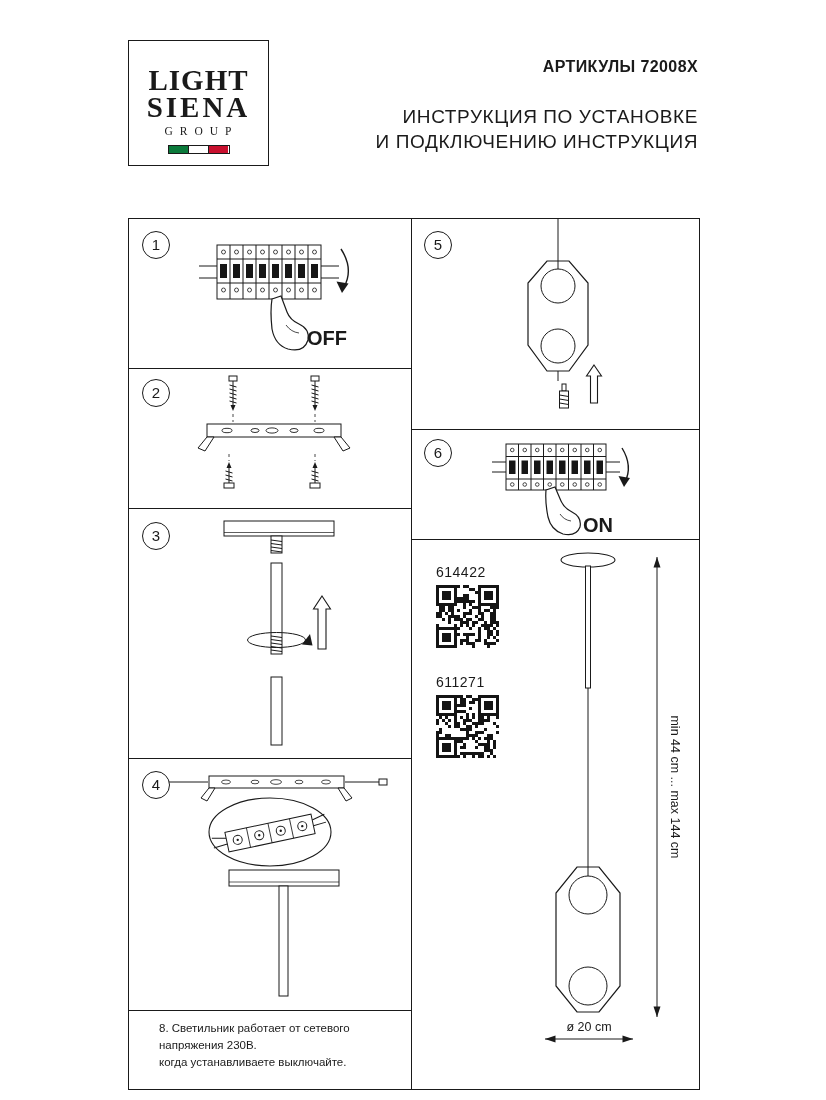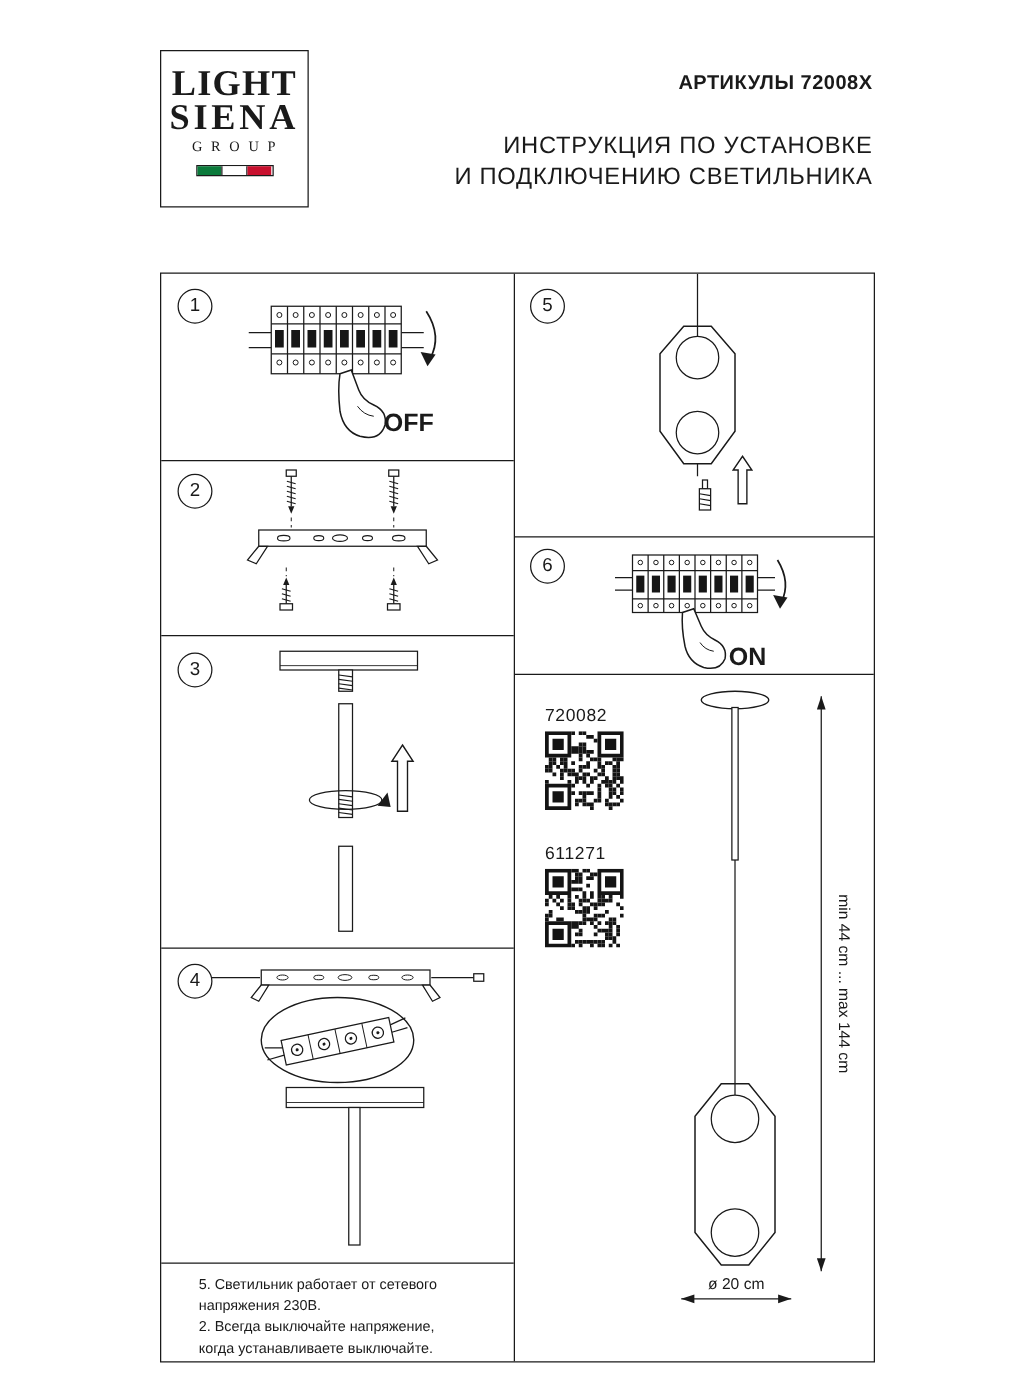--- a/index.html
+++ b/index.html
@@ -1,20 +1,20 @@
 <!DOCTYPE html>
 <html><head>
 <meta charset="utf-8">
 <style>
   html,body{margin:0;padding:0;}
   body{width:826px;height:1100px;background:#ffffff;position:relative;overflow:hidden;
        font-family:"Liberation Sans",sans-serif;color:#1a1a1a;}
   
-  .logo-box{position:absolute;left:128px;top:40px;width:119px;height:126px;
-    border:1.2px solid #1a1a1a;box-sizing:border-box;text-align:center;padding-top:13px;}
+  .logo-box{position:absolute;left:128px;top:40px;width:141px;height:126px;
+    border:1.2px solid #1a1a1a;box-sizing:border-box;text-align:center;padding-top:26px;}
   .logo-word{font-family:"Liberation Serif",serif;font-weight:bold;font-size:29px;line-height:27px;letter-spacing:1px;}
   .logo-word.star{letter-spacing:3px;}
   .logo-group{font-family:"Liberation Serif",serif;font-size:11.5px;letter-spacing:7px;margin-top:4px;padding-left:6px;}
   .logo-flag{width:62px;height:9px;border:1px solid #1a1a1a;margin:8px auto 0;display:flex;box-sizing:border-box;}
   .logo-flag span{flex:1;}
   .logo-flag span:nth-child(2){border-left:1px solid #1a1a1a;border-right:1px solid #1a1a1a;box-sizing:border-box;}
   
   .header{position:absolute;top:44px;right:128px;text-align:right;}
   .hdr-series{font-size:16px;font-weight:bold;line-height:20px;letter-spacing:.4px;}
   .hdr-articles{font-size:16px;font-weight:bold;line-height:20px;margin-top:13px;letter-spacing:.4px;}
@@ -46,21 +46,21 @@
     <span style="background-color: rgb(11, 122, 59);"></span>
     <span style="background-color: rgb(255, 255, 255);"></span>
     <span style="background-color: rgb(200, 16, 46);"></span>
   </div>
 </div>
 
 <div class="header">
   <div class="hdr-articles">АРТИКУЛЫ 72008X</div>
   <div class="hdr-title">
     <div>ИНСТРУКЦИЯ ПО УСТАНОВКЕ</div>
-    <div>И ПОДКЛЮЧЕНИЮ СВЕТИЛЬНИКА</div>
+    <div>И ПОДКЛЮЧЕНИЮ ИНСТРУКЦИЯ</div>
   </div>
 </div>
 
 <div class="grid">
 
   <div class="col-left">
 
     <div class="row" style="height:150px">
       <svg class="panel-svg" width="282" height="149" viewBox="0 0 282 149">
         <g stroke="#1a1a1a" stroke-width="1" fill="none">
@@ -255,22 +255,21 @@
         <g stroke="#1a1a1a">
           <rect x="100" y="111" width="110" height="16" fill="#fff"></rect>
           <line x1="100" y1="123" x2="210" y2="123" stroke-width="0.7"></line>
         </g>
         <rect x="150" y="127" width="9" height="110" fill="#fff" stroke="#1a1a1a"></rect>
       </svg>
       <div class="step-num" style="left:13px;top:12px">4</div>
     </div>
 
     <div class="row last notes">
-      <div>5. Светильник работает от сетевого напряжения 230В.</div>
-      <div>2. Всегда выключайте напряжение,</div>
+      <div>8. Светильник работает от сетевого напряжения 230В.</div>
       <div>когда устанавливаете выключайте.</div>
     </div>
   </div>
 
   <div class="col-right">
 
     <div class="row" style="height:211px">
       <svg class="panel-svg" width="287" height="210" viewBox="0 0 287 210">
         <line x1="146" y1="0" x2="146" y2="42" stroke="#1a1a1a"></line>
         <g>
@@ -368,21 +367,21 @@
           <polygon points="245,477 241.5,466.5 248.5,466.5" fill="#1a1a1a"></polygon>
           <text x="259" y="247" transform="rotate(90 259 247)" text-anchor="middle" font-size="12.5" fill="#1a1a1a" font-family="Liberation Sans, sans-serif">min 44 cm ... max 144 cm</text>
         </g>
         <g>
           <line x1="133" y1="499" x2="221" y2="499" stroke="#1a1a1a"></line>
           <polygon points="133,499 143.5,495.5 143.5,502.5" fill="#1a1a1a"></polygon>
           <polygon points="221,499 210.5,495.5 210.5,502.5" fill="#1a1a1a"></polygon>
           <text x="177" y="491" text-anchor="middle" font-size="12.5" fill="#1a1a1a" font-family="Liberation Sans, sans-serif">ø 20 cm</text>
         </g>
       </svg>
-      <div class="prod-label" style="top:24px">720082</div>
+      <div class="prod-label" style="top:24px">614422</div>
       <div class="qr" style="top:45px">
           <svg width="63" height="63" viewBox="0 0 63 63">
             <rect width="100%" height="100%" fill="#fff"></rect>
             <rect x="21" y="0" width="3" height="3" fill="#141414"></rect>
             <rect x="27" y="0" width="3" height="3" fill="#141414"></rect>
             <rect x="30" y="0" width="3" height="3" fill="#141414"></rect>
             <rect x="33" y="3" width="3" height="3" fill="#141414"></rect>
             <rect x="36" y="3" width="3" height="3" fill="#141414"></rect>
             <rect x="39" y="6" width="3" height="3" fill="#141414"></rect>
             <rect x="27" y="9" width="3" height="3" fill="#141414"></rect>

